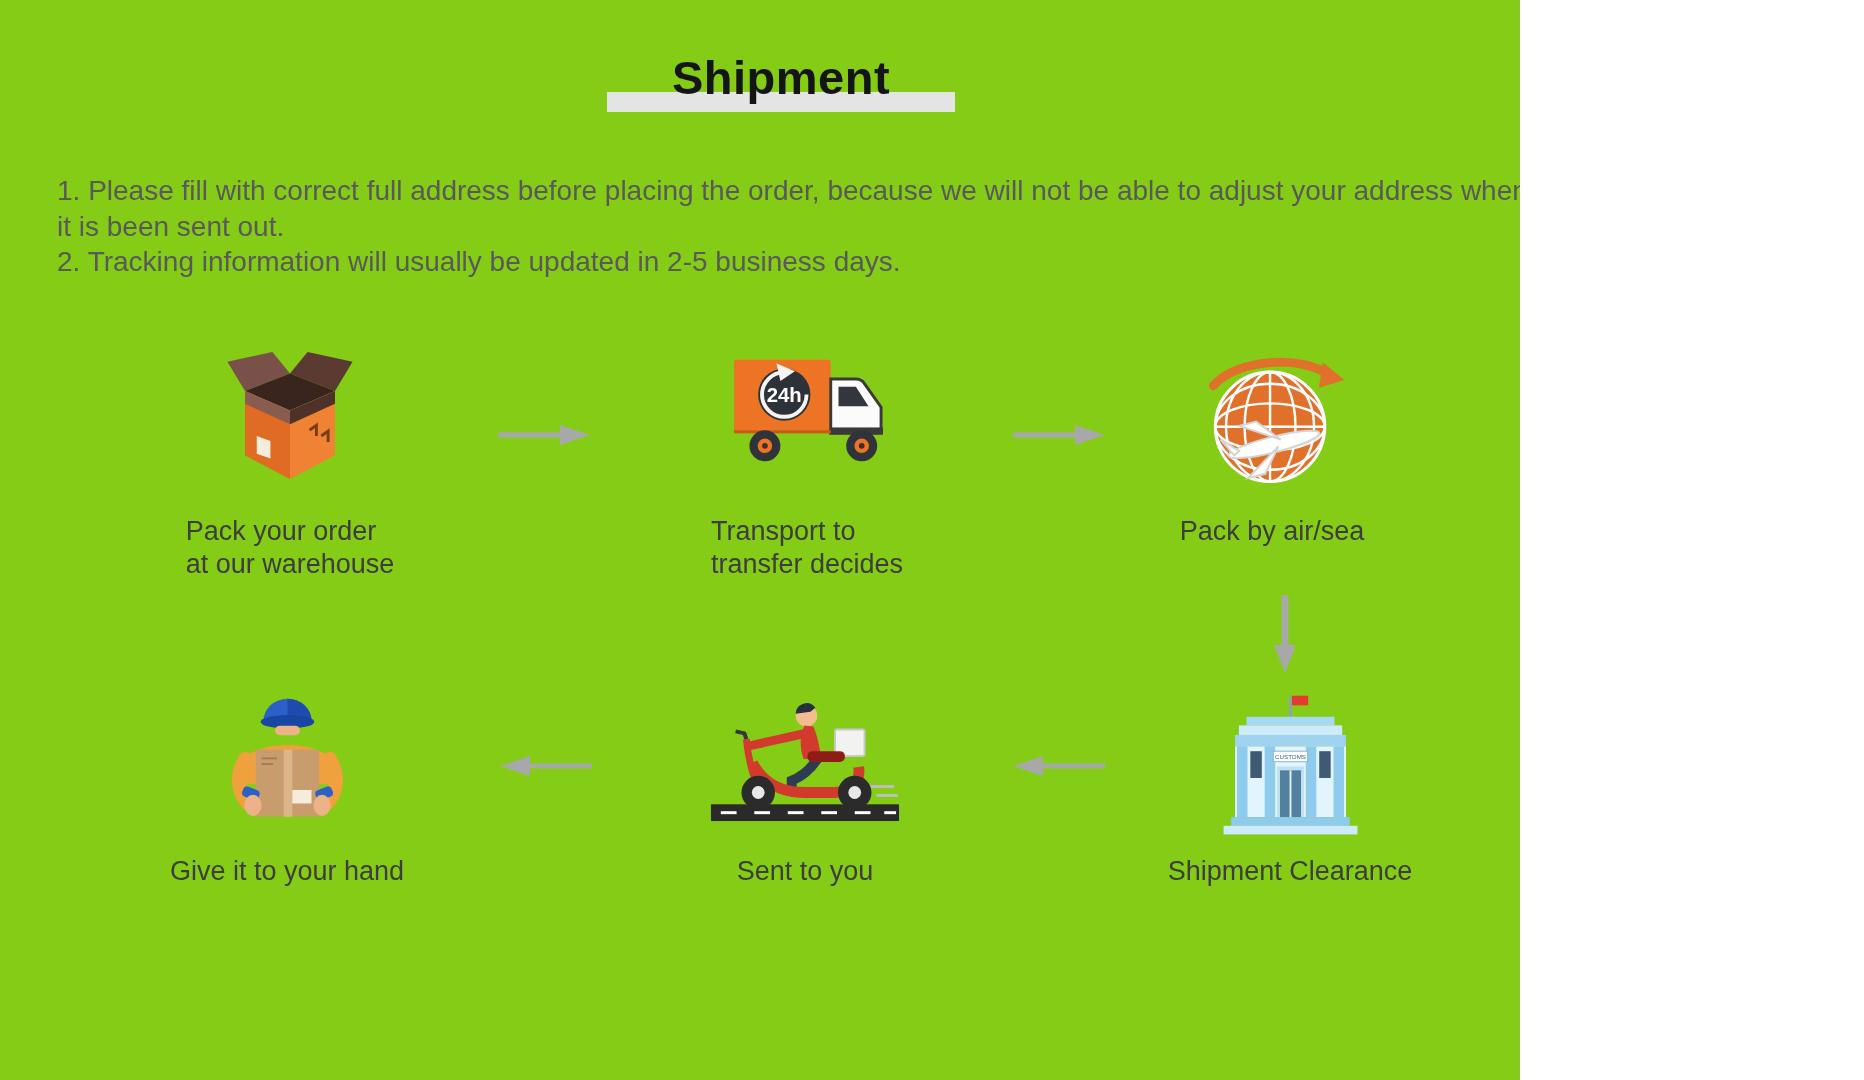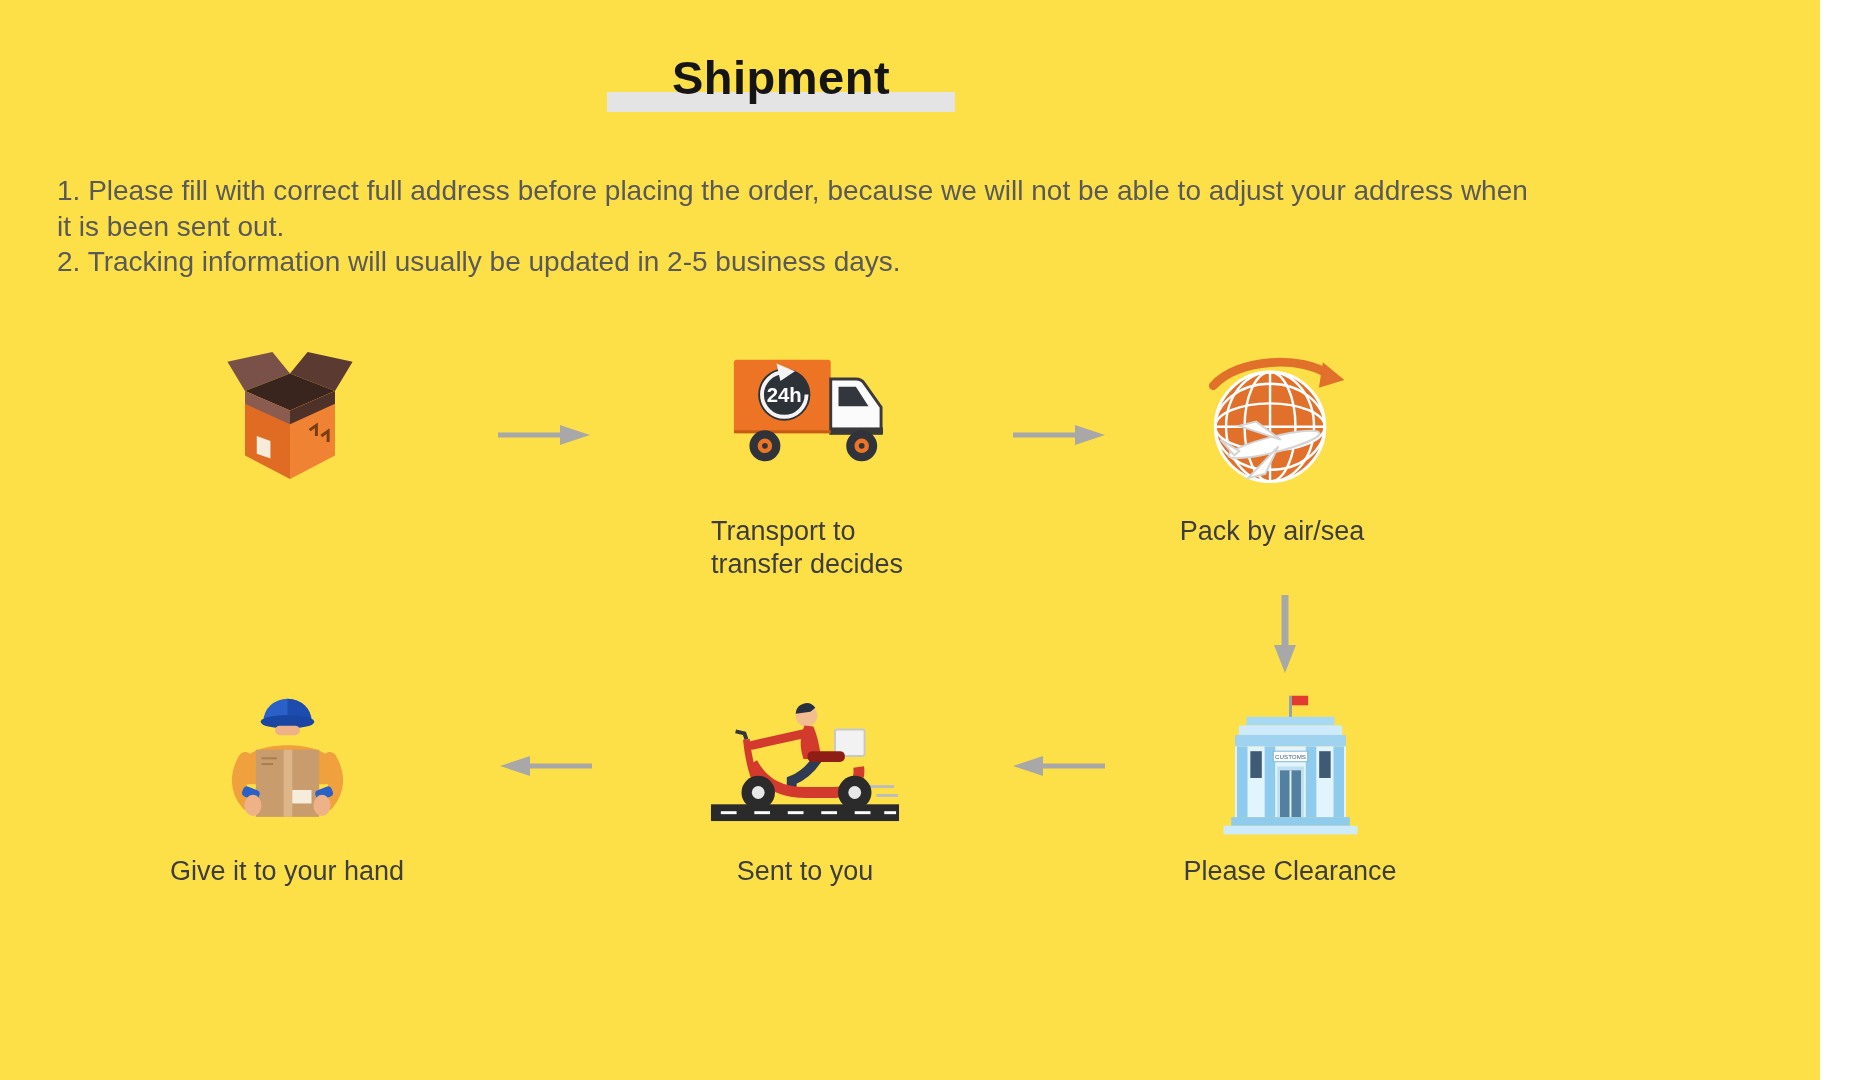--- a/index.html
+++ b/index.html
@@ -1,18 +1,18 @@
 <!DOCTYPE html>
 <html><head>
 <meta charset="utf-8">
 <style>
   * { margin: 0; padding: 0; box-sizing: border-box; }
   html, body { background: #ffffff; }
   body { font-family: "Liberation Sans", sans-serif; }
-  .page { position: relative; width: 1820px; height: 1080px; background: #fde047; overflow: hidden; }
+  .page { position: relative; width: 1520px; height: 1080px; background: #84cc16; overflow: hidden; }
 
   
   .title-block { position: absolute; top: 50px; left: 0; width: 1562px; height: 74px; text-align: center; }
   .title-bar { position: absolute; left: 50%; top: 42px; transform: translateX(-50%); width: 348px; height: 20px; background: #e4e4e4; }
   .title-text { position: relative; display: inline-block; font-size: 47px; font-weight: bold; color: #151515; letter-spacing: 0.5px; z-index: 1; }
 
   
   .notes { position: absolute; top: 152px; left: 57px; width: 1475px; font-size: 28px; line-height: 35.5px; color: #595959; margin-top: 21px; }
   .notes p { margin: 0; }
 
@@ -53,20 +53,22 @@
         <polygon points="70,24 116,42 70,62 24,42" fill="#3a241e"></polygon>
         <polygon points="24,42 24,108 70,132 70,62" fill="#e06b23"></polygon>
         <polygon points="116,42 116,108 70,132 70,62" fill="#f08233"></polygon>
         <polygon points="24,42 70,62 70,76 24,55" fill="#8a5c50"></polygon>
         <polygon points="116,42 70,62 70,76 116,55" fill="#4e322a"></polygon>
         <polygon points="36,88 50,93 50,111 36,106" fill="#f7ecd9"></polygon>
         <polyline points="90,82 97,77 97,88" stroke="#7a3c12" stroke-width="3" fill="none"></polyline>
         <polyline points="102,88 109,83 109,94" stroke="#7a3c12" stroke-width="3" fill="none"></polyline>
       </svg>
     </div>
+    <div class="step-label">Pack your order
+at our warehouse</div>
   </div>
 
   <div class="arrow" style="left:498px; top:422px;">
     <svg width="92" height="26" viewBox="0 0 92 26">
         <polygon points="0,10.5 62,10.5 62,3 92,13 62,23 62,15.5 0,15.5"></polygon>
       </svg>
   </div>
 
   <div class="step row-top" style="left:657px; top:350px;">
     <div class="icon-box">
@@ -147,21 +149,21 @@
         <rect x="125" y="59" width="11" height="74" fill="#8ecbec"></rect>
         <rect x="62" y="64" width="36" height="11" fill="#fdfefe" stroke="#7fb6d6" stroke-width="1"></rect>
         <text x="80" y="72.5" text-anchor="middle" font-size="6.5" fill="#44607a">CUSTOMS</text>
         <rect x="66" y="80" width="28" height="53" fill="#bfe0f2"></rect>
         <rect x="69" y="84" width="22" height="49" fill="#54809f"></rect>
         <line x1="80" y1="84" x2="80" y2="133" stroke="#dff1fb" stroke-width="2"></line>
         <rect x="18" y="133" width="124" height="9" fill="#8ecbec"></rect>
         <rect x="10" y="142" width="140" height="9" fill="#cdebfb"></rect>
       </svg>
     </div>
-    <div class="step-label">Please Clearance</div>
+    <div class="step-label">Shipment Clearance</div>
   </div>
 
   <div class="arrow" style="left:1013px; top:753px;">
     <svg width="92" height="26" viewBox="0 0 92 26">
         <polygon points="92,10.5 30,10.5 30,3 0,13 30,23 30,15.5 92,15.5"></polygon>
       </svg>
   </div>
 
   <div class="step row-bottom" style="left:655px; top:690px;">
     <div class="icon-box">

